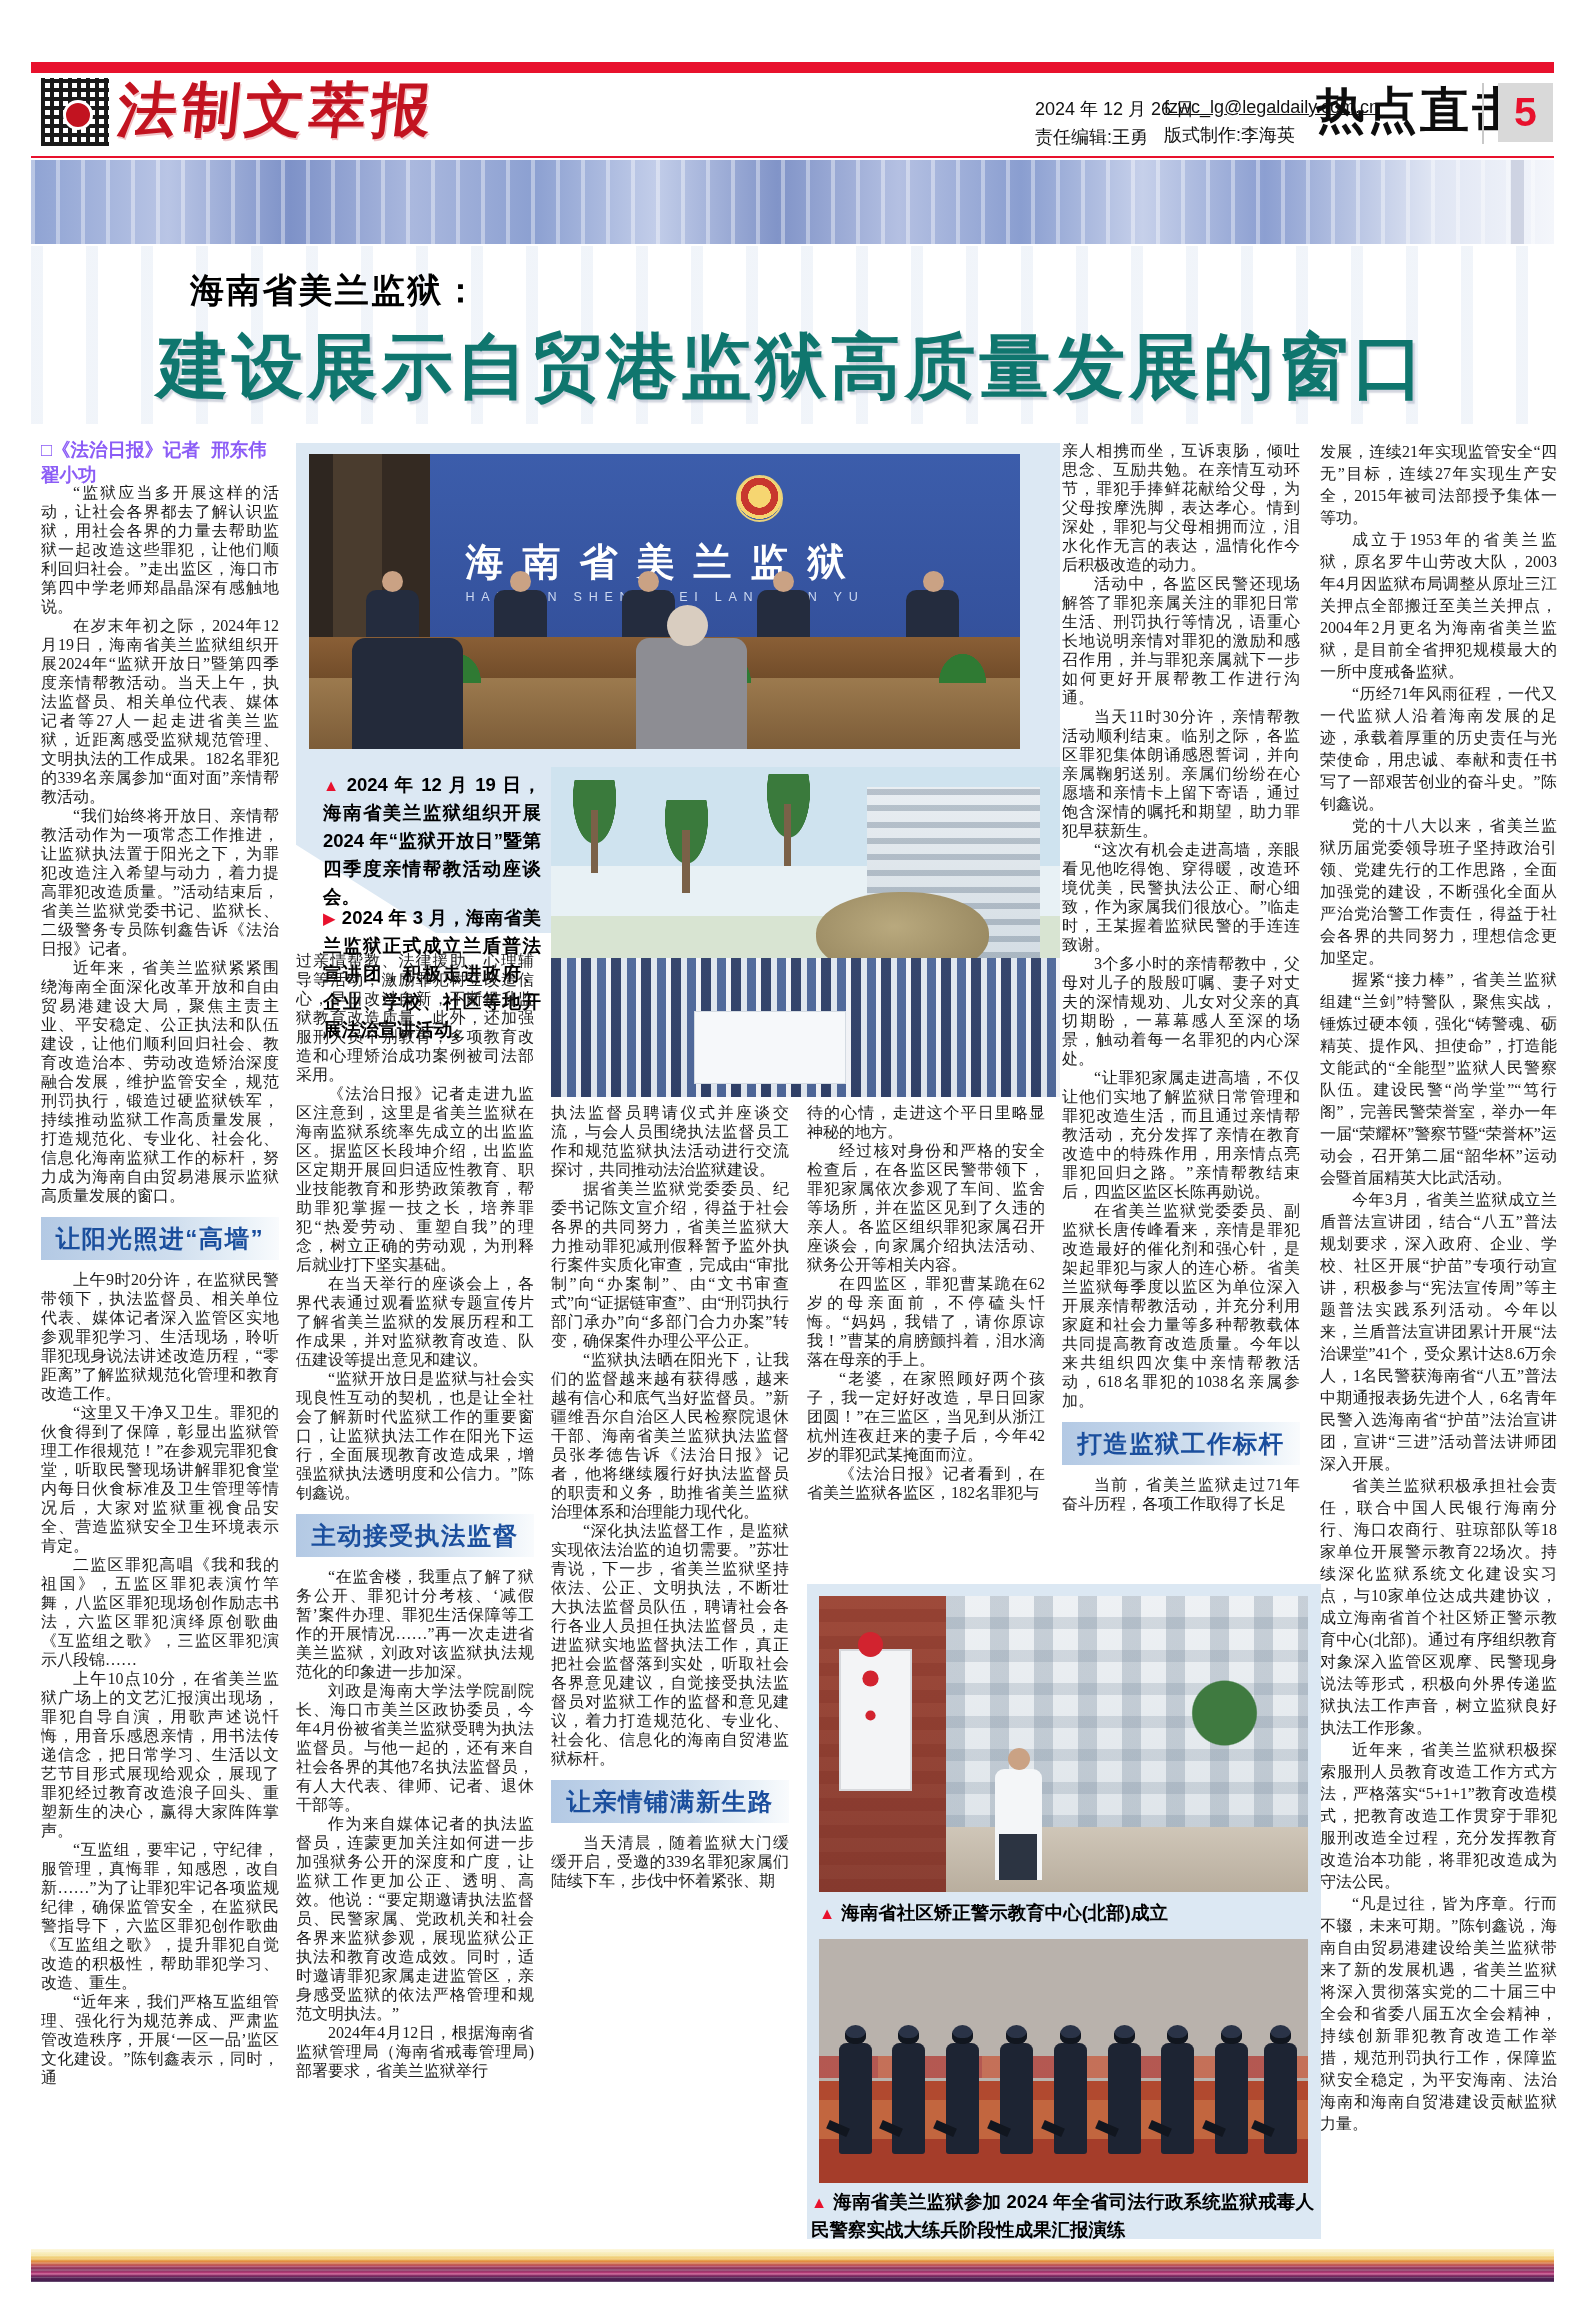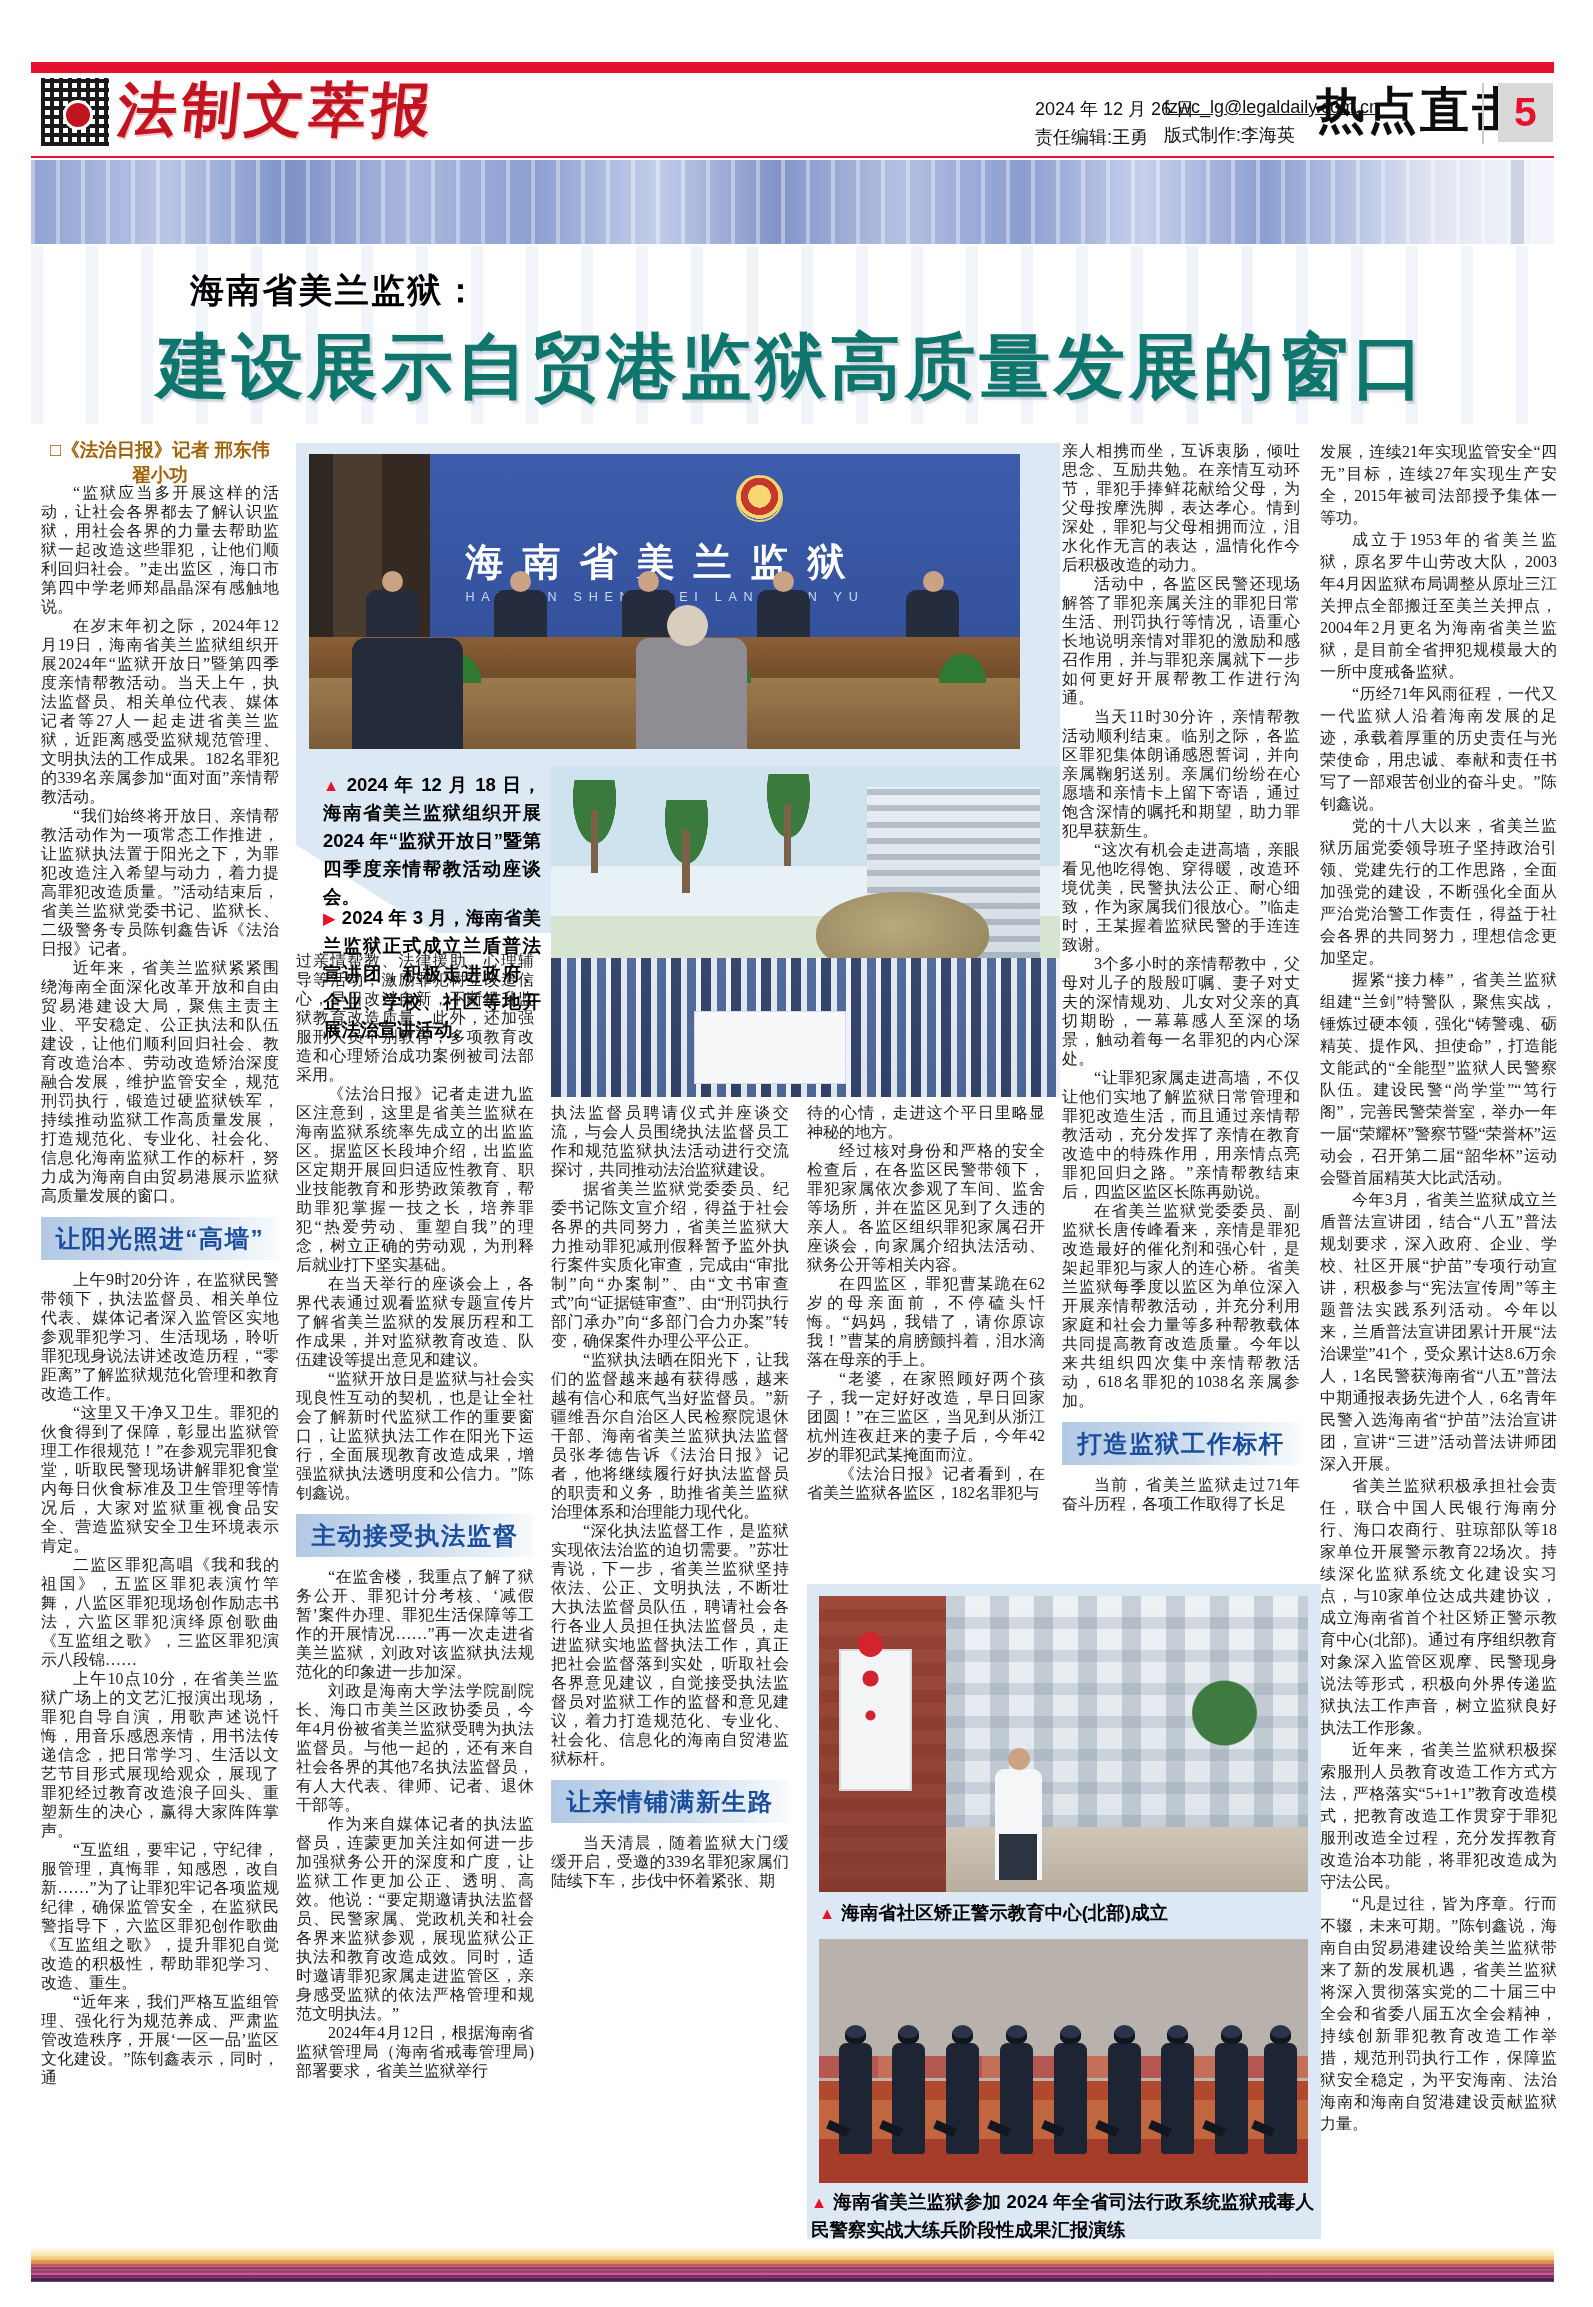--- a/index.html
+++ b/index.html
@@ -66,21 +66,21 @@
   }
   .headline {
     left:31px; top:320px; width:1523px; text-align:center;
     font-size:71px; font-weight:900; color:#0f766e; letter-spacing:3.7px;
     font-family:"Liberation Serif","DejaVu Serif",serif;
     text-shadow:2.2px 3px 1.5px rgba(105,115,145,.30);
   }
 
   
   .byline { left:41px; top:437px; width:238px; font-size:18.5px; font-weight:bold;
-    font-family:Liberation Sans, sans-serif; color:#a16207;text-align:center; }
+    font-family:Liberation Mono, monospace; color:#8b5cf6; }
   .col { width:238px; overflow:hidden; }
   .para {
     font-size:16px; line-height:19px; color:#1c1c1c; text-align:justify;
     text-indent:2em; margin:0;
   }
   .para.cont { text-indent:0; }
   .sec-head {
     height:43px; margin:12px 0 10.4px 0; line-height:43px; text-align:center;
     background:linear-gradient(90deg,#b3c9e4 0%,#cfdeee 55%,#e9f1f8 85%,#f9fbfd 100%);
     color:#1a4e9d; font-size:24.4px; font-weight:bold;
@@ -255,21 +255,21 @@
     <div class="grp-building"></div>
     <div class="grp-palm" style="left:2%;top:4%"></div>
     <div class="grp-palm" style="left:20%;top:10%"></div>
     <div class="grp-palm" style="left:40%;top:2%"></div>
     <div class="grp-rock"></div>
     <div class="grp-crowd"></div>
     <div class="grp-banner"></div>
   </div>
 
   <div class="abs caption" id="cap-meeting">
-    <span class="cap-marker">▲</span><span>2024 年 12 月 18 日，海南省美兰监狱组织开展 2024 年“监狱开放日”暨第四季度亲情帮教活动座谈会。</span>
+    <span class="cap-marker">▲</span><span>2024 年 12 月 19 日，海南省美兰监狱组织开展 2024 年“监狱开放日”暨第四季度亲情帮教活动座谈会。</span>
   </div>
   <div class="abs caption" id="cap-xuanjiang">
     <span class="cap-marker">▶</span><span>2024 年 3 月，海南省美兰监狱正式成立兰盾普法宣讲团，积极走进政府、企业、学校、社区等地开展法治宣讲活动。</span>
   </div>
 
   <div class="abs col" id="col1">
       <p class="para">“监狱应当多开展这样的活动，让社会各界都去了解认识监狱，用社会各界的力量去帮助监狱一起改造这些罪犯，让他们顺利回归社会。”走出监区，海口市第四中学老师郑晶晶深有感触地说。</p>
       <p class="para">在岁末年初之际，2024年12月19日，海南省美兰监狱组织开展2024年“监狱开放日”暨第四季度亲情帮教活动。当天上午，执法监督员、相关单位代表、媒体记者等27人一起走进省美兰监狱，近距离感受监狱规范管理、文明执法的工作成果。182名罪犯的339名亲属参加“面对面”亲情帮教活动。</p>
       <p class="para">“我们始终将开放日、亲情帮教活动作为一项常态工作推进，让监狱执法置于阳光之下，为罪犯改造注入希望与动力，着力提高罪犯改造质量。”活动结束后，省美兰监狱党委书记、监狱长、二级警务专员陈钊鑫告诉《法治日报》记者。</p>
       <p class="para">近年来，省美兰监狱紧紧围绕海南全面深化改革开放和自由贸易港建设大局，聚焦主责主业、平安稳定、公正执法和队伍建设，让他们顺利回归社会、教育改造治本、劳动改造矫治深度融合发展，维护监管安全，规范刑罚执行，锻造过硬监狱铁军，持续推动监狱工作高质量发展，打造规范化、专业化、社会化、信息化海南监狱工作的标杆，努力成为海南自由贸易港展示监狱高质量发展的窗口。</p>

